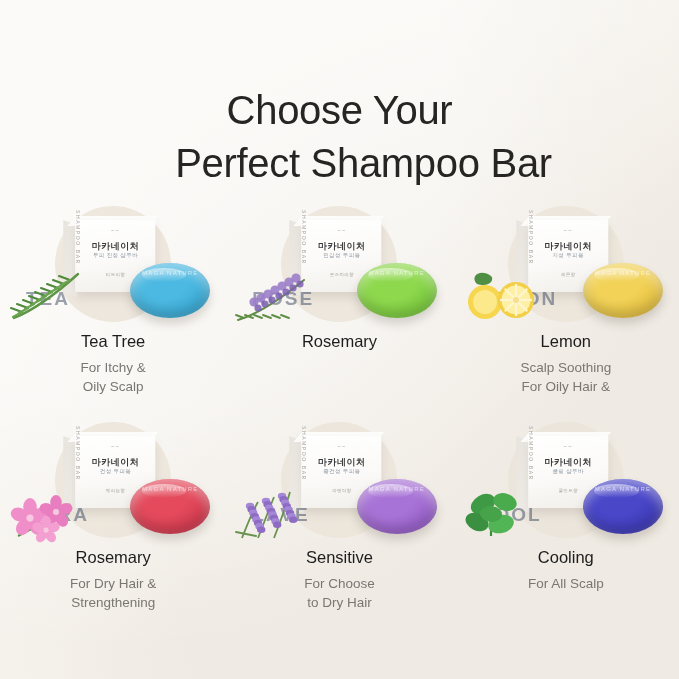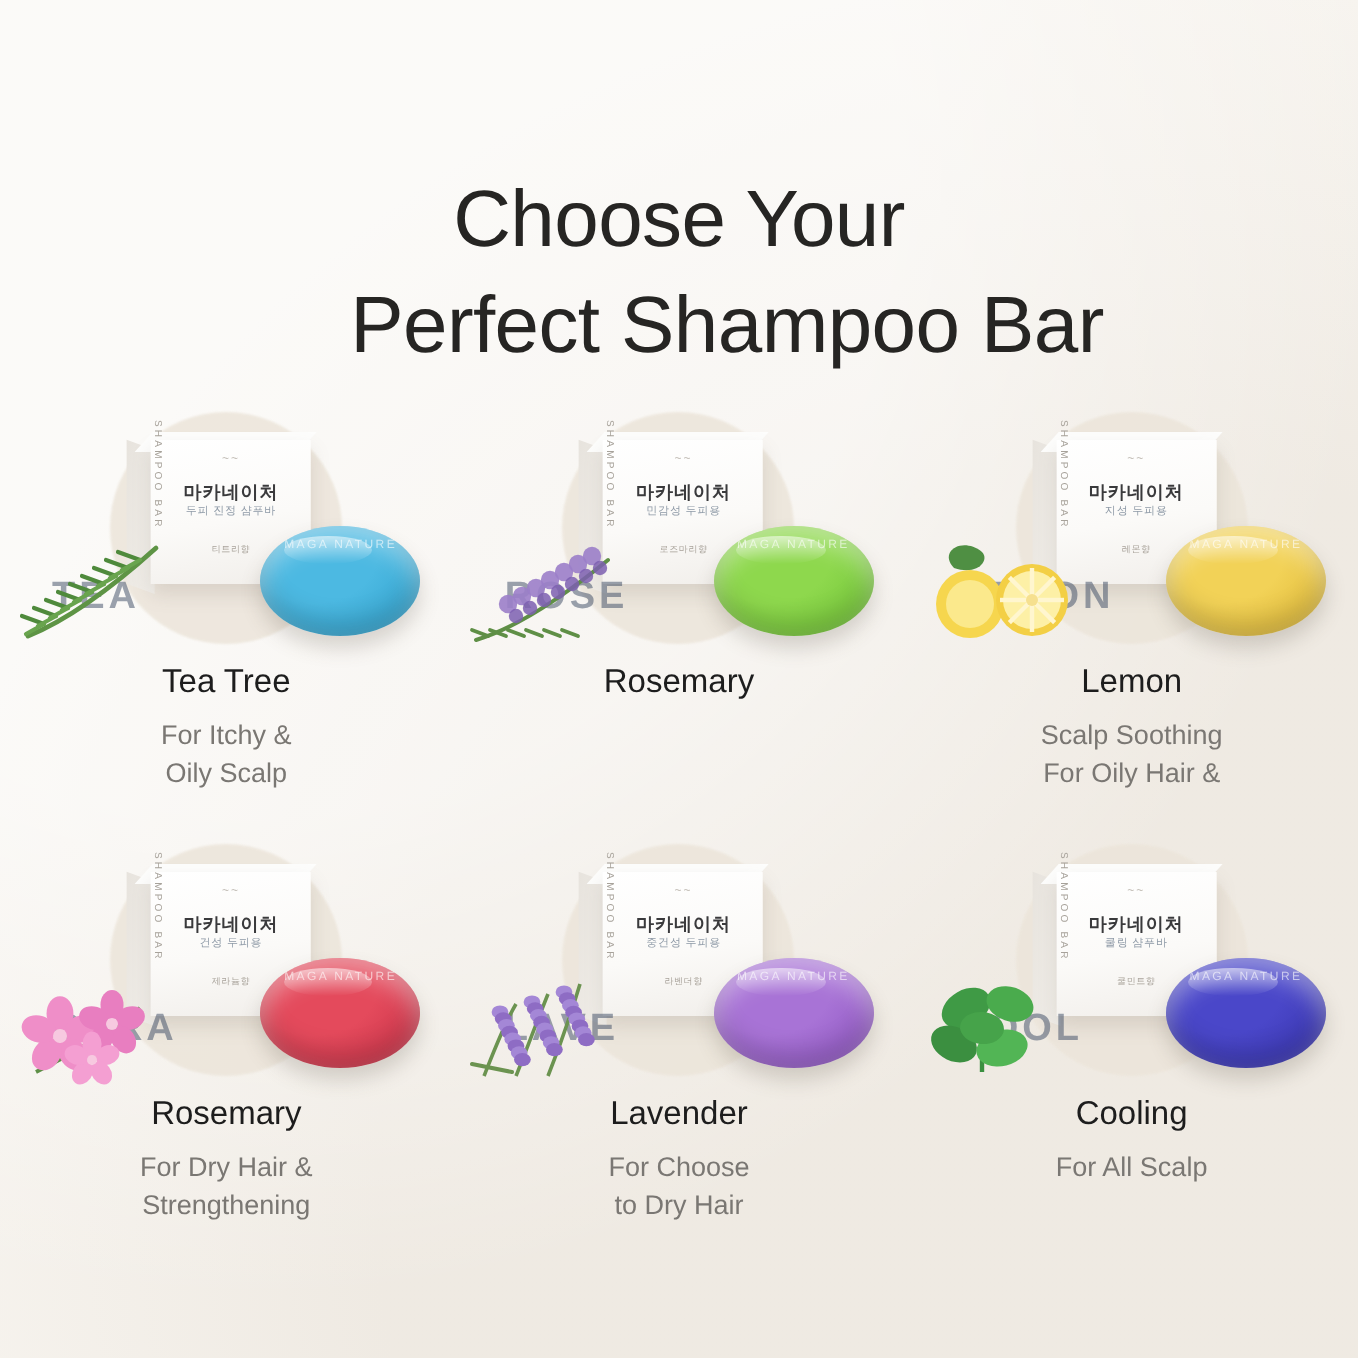--- a/index.html
+++ b/index.html
@@ -442,21 +442,21 @@
               <ellipse cx="52.8" cy="28.2" rx="4.2" ry="3.3" fill="#8e6cc4"></ellipse>
               <ellipse cx="54.4" cy="31.6" rx="4.2" ry="3.3" fill="#a487d6"></ellipse>
               <ellipse cx="56" cy="35" rx="4.2" ry="3.3" fill="#8e6cc4"></ellipse>
               <ellipse cx="57.6" cy="38.4" rx="4.2" ry="3.3" fill="#a487d6"></ellipse>
               <ellipse cx="59.2" cy="41.8" rx="4.2" ry="3.3" fill="#8e6cc4"></ellipse>
             </svg>
       </div>
     </div>
 
     <div class="label">
-      <div class="pname">Lavender</div>
+      <div class="pname">Sensitive</div>
       <div class="pdesc">
         <div>For Choose</div>
         <div>to Dry Hair</div>
       </div>
     </div>
   </div>
       <div class="cell">
     <div class="stage">
       <div class="disc"></div>
 

